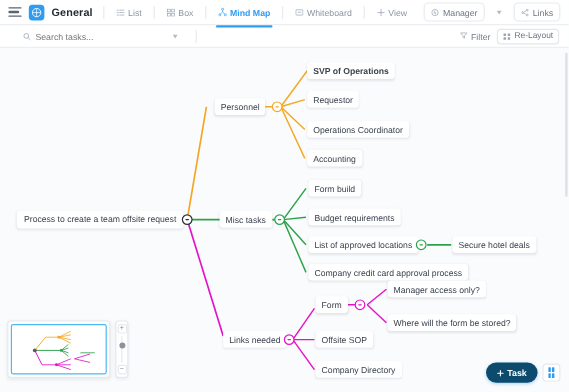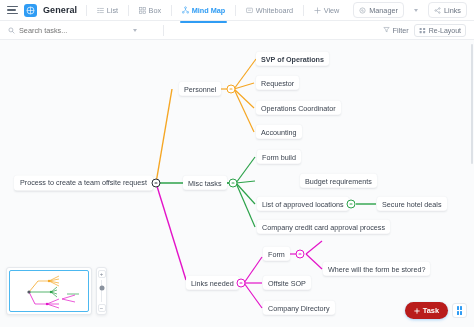--- a/index.html
+++ b/index.html
@@ -42,21 +42,21 @@
     display:flex; align-items:center; gap:3px; font-size:7.3px; color:#6b7482;
     border:1px solid #e8eaee; background:#fff; border-radius:4px; padding:2.5px 5px; cursor:pointer;
   }
   .pill.plain{ border-color:transparent; }
 
   
   .subbar{
     height:19px; background:#fff; border-bottom:1px solid #eceef1;
     display:flex; align-items:center; padding:0 8px; gap:5px; position:relative; z-index:29;
   }
-  .search{ display:flex; align-items:center; gap:4px; width:150px; }
+  .search{ display:flex; align-items:center; gap:4px; width:150px;justify-content:center; }
   .search input{
     border:0; outline:0; font-size:7.3px; color:#9aa3b0; background:transparent;
     font-family:inherit; width:110px; padding:0;
   }
   .caret{ width:0;height:0;border-left:2.6px solid transparent;border-right:2.6px solid transparent;border-top:3.2px solid #b3bac4;}
   .subbar-right{ margin-left:auto; display:flex; align-items:center; gap:5px;}
   .sub-link{ display:flex; align-items:flex-start; gap:2.5px; font-size:7.3px; color:#737c8a; cursor:pointer; }
   .relayout{
     display:flex; align-items:center; gap:3px; font-size:7px; color:#6b7482;
     border:1px solid #e4e7eb; background:#fff; border-radius:3px; padding:2px 4px; cursor:pointer;
@@ -101,21 +101,21 @@
     padding:2px 0; box-shadow:0 1px 3px rgba(28,39,56,.08);
   }
   .zbtn{ width:8px;height:8px;border:1px solid #e6e9ed;border-radius:2px;display:flex;align-items:center;justify-content:center;cursor:pointer;}
   .zbtn span{ font-size:6px; color:#7c8594; line-height:1;}
   .zrail{ flex:1; width:1px; background:#e6e9ed; position:relative; margin:2px 0; }
   .zhandle{ position:absolute; left:50%; top:38%; transform:translate(-50%,-50%); width:5px;height:5px;border-radius:50%;background:#8a929e; cursor:pointer;}
 
   
   .br{ position:absolute; right:7px; bottom:8px; display:flex; align-items:center; gap:4px; }
   .task-btn{
-    display:flex; align-items:center; gap:3px; background:#b91c1c; color:#fff;
+    display:flex; align-items:center; gap:3px; background:#0c4a6e; color:#fff;
     font-size:7.4px; font-weight:600; border-radius:11px; padding:4px 9px; cursor:pointer;
     box-shadow:0 1px 3px rgba(47,156,244,.4);
   }
   .grid-btn{
     width:15px;height:15px;border:1px solid #e6e9ed;background:#fff;border-radius:3px;
     display:flex;align-items:center;justify-content:center;cursor:pointer;
   }
   .grid-btn .g{ display:grid; grid-template-columns:1.8px 1.8px; gap:1.4px;}
   .grid-btn .g b{ display:block; width:1.8px;height:3.6px;background:#2f9cf4;border-radius:.5px;}
   .scrollbar{ position:absolute; right:0; top:40px; width:3px; height:287px; }
@@ -281,36 +281,37 @@
   <div class="node" style="left:256px; top:19px;font-weight:bold;">SVP of Operations</div>
   <div class="node" style="left:256px; top:43px;">Requestor</div>
   <div class="node" style="left:256px; top:68px;">Operations Coordinator</div>
   <div class="node" style="left:256px; top:92px;">Accounting</div>
 
   <div class="node" style="left:183px; top:143px;">Misc tasks</div>
   <div class="knob k-green" style="left:233px; top:143px;">
       <i></i>
     </div>
   <div class="node" style="left:257px; top:117px;">Form build</div>
-  <div class="node" style="left:257px; top:141px;margin-left:43px;">Budget requirements</div>
+  <div class="node" style="left:257px; top:141px;">Budget requirements</div>
   <div class="node" style="left:257px; top:164px;">List of approved locations</div>
   <div class="knob k-green" style="left:351px; top:164px;">
       <i></i>
     </div>
   <div class="node" style="left:377px; top:164px;">Secure hotel deals</div>
   <div class="node" style="left:257px; top:187px;">Company credit card approval process</div>
 
   <div class="node" style="left:186px; top:243px;">Links needed</div>
   <div class="knob k-pink" style="left:241px; top:243px;">
       <i></i>
     </div>
   <div class="node" style="left:263px; top:214px;">Form</div>
   <div class="knob k-pink" style="left:300px; top:214px;">
       <i></i>
     </div>
+  <div class="node" style="left:323px; top:201px;">Manager access only?</div>
   <div class="node" style="left:323px; top:229px;">Where will the form be stored?</div>
   <div class="node" style="left:263px; top:243px;">Offsite SOP</div>
   <div class="node" style="left:263px; top:268px;">Company Directory</div>
 
   <div class="minimap">
     <svg width="86" height="48" viewBox="0 0 86 48">
       <path d="M22 24 L31 13" stroke="#f5a623" stroke-width=".8" fill="none"></path>
       <path d="M22 24 L44 24" stroke="#2ca24a" stroke-width=".8" fill="none"></path>
       <path d="M22 24 L28 36" stroke="#e313c8" stroke-width=".8" fill="none"></path>
       <path d="M31 13 L42 13M42 13 L52 8M42 13 L52 11M42 13 L52 15M42 13 L52 18" stroke="#f5a623" stroke-width=".7" fill="none"></path>

